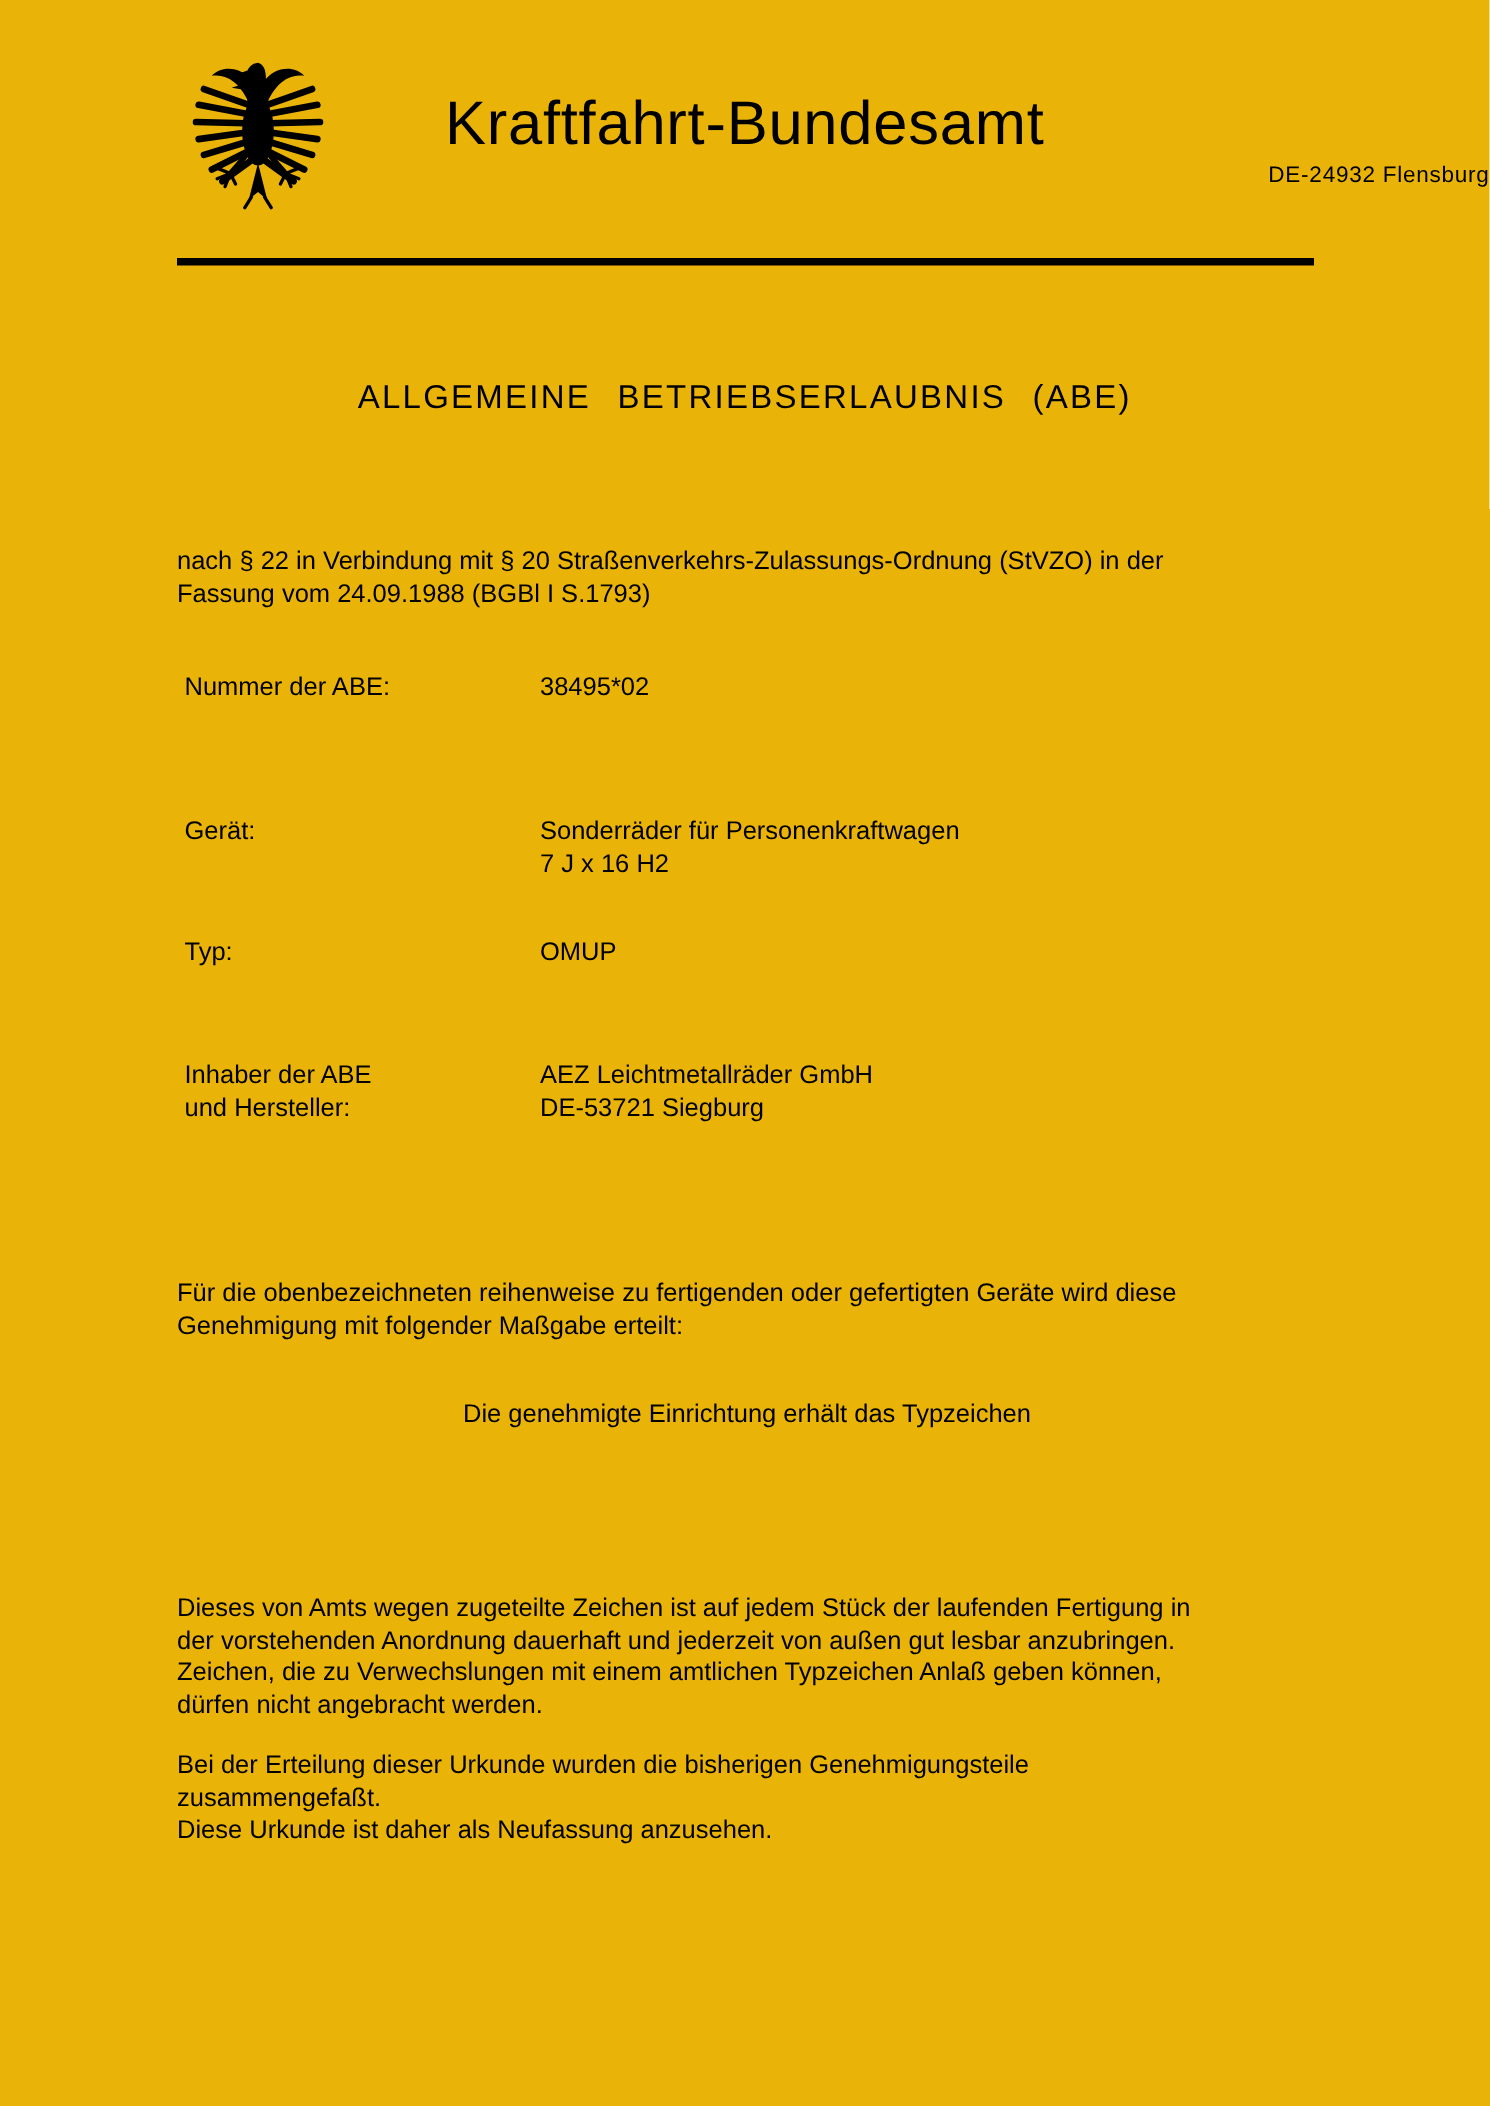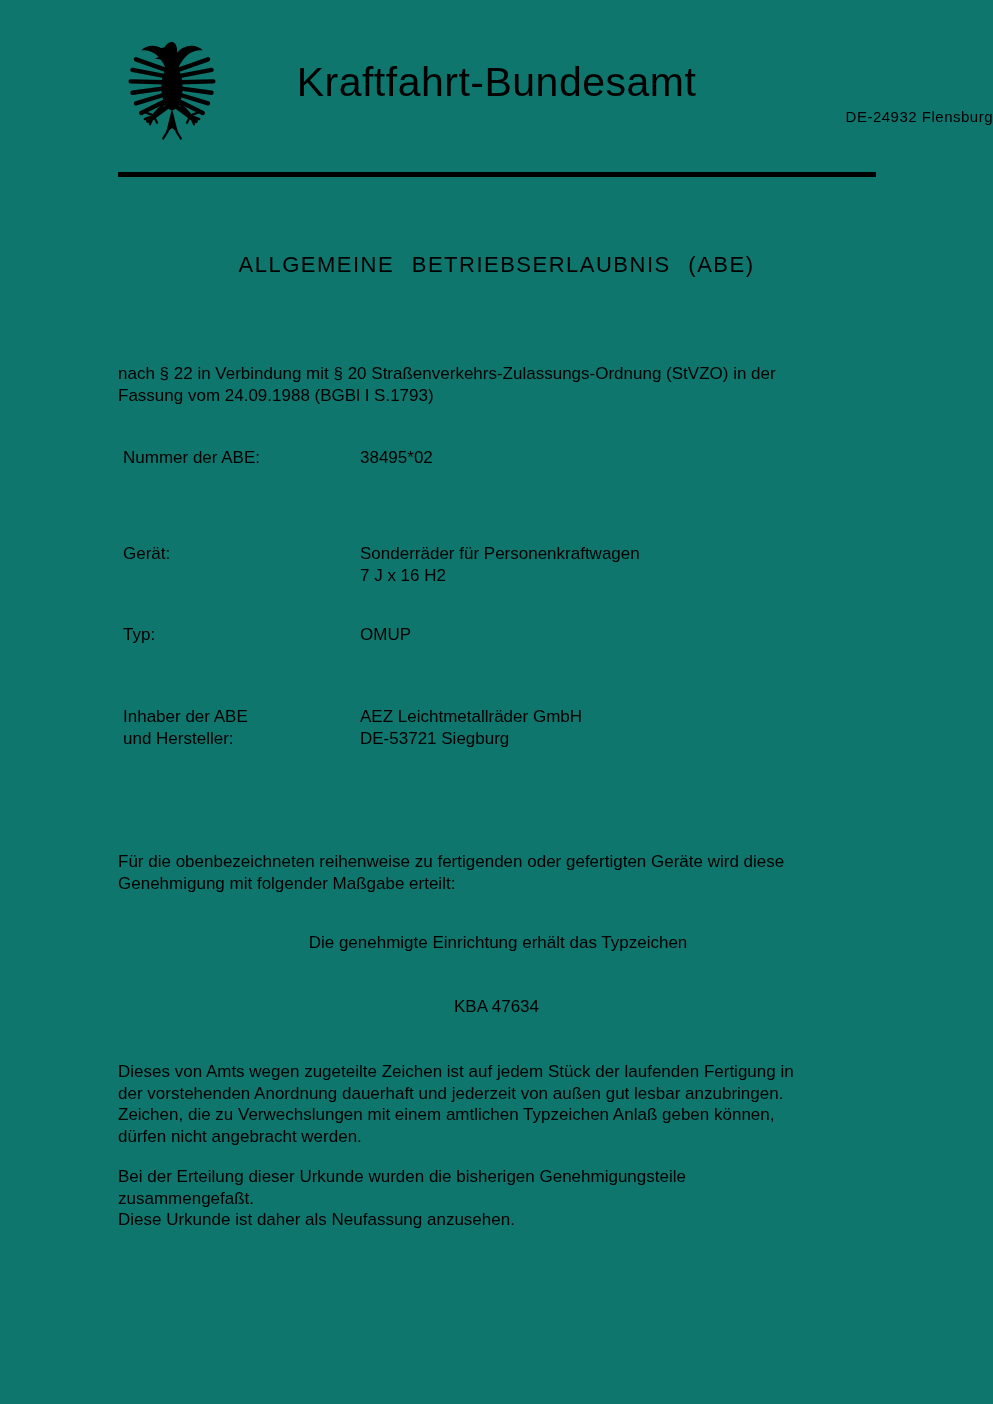--- a/index.html
+++ b/index.html
@@ -1,20 +1,20 @@
 <!DOCTYPE html>
 <html><head>
 <meta charset="utf-8">
 <style>
   html, body { margin: 0; padding: 0; background: #ffffff; }
   .page {
     position: relative;
     width: 993px;
     height: 1404px;
-    background: #0f766e;
+    background: #eab308;
     font-family: "Liberation Sans", sans-serif;
     color: #000000;
     overflow: hidden;
   }
   .abs { position: absolute; }
   .ml { white-space: pre-line; }
 
   
   .eagle { position: absolute; left: 126px; top: 40px; }
   .agency-name {
@@ -120,21 +120,20 @@
   <div class="field-row row-4 body-text">
     <span class="flabel ml">Inhaber der ABE
 und Hersteller:</span>
     <span class="fvalue ml">AEZ Leichtmetallräder GmbH
 DE-53721 Siegburg</span>
   </div>
 
   <p class="abs body-text ml grant">Für die obenbezeichneten reihenweise zu fertigenden oder gefertigten Geräte wird diese
 Genehmigung mit folgender Maßgabe erteilt:</p>
   <p class="abs body-text ml mark-intro">Die genehmigte Einrichtung erhält das Typzeichen</p>
-  <p class="abs body-text type-mark">KBA 47634</p>
   <p class="abs body-text ml consolid">Bei der Erteilung dieser Urkunde wurden die bisherigen Genehmigungsteile
 zusammengefaßt.
 Diese Urkunde ist daher als Neufassung anzusehen.</p>
   <p class="abs body-text ml mark-rules">Dieses von Amts wegen zugeteilte Zeichen ist auf jedem Stück der laufenden Fertigung in
 der vorstehenden Anordnung dauerhaft und jederzeit von außen gut lesbar anzubringen.
 Zeichen, die zu Verwechslungen mit einem amtlichen Typzeichen Anlaß geben können,
 dürfen nicht angebracht werden.</p>
 
 </div>
 

